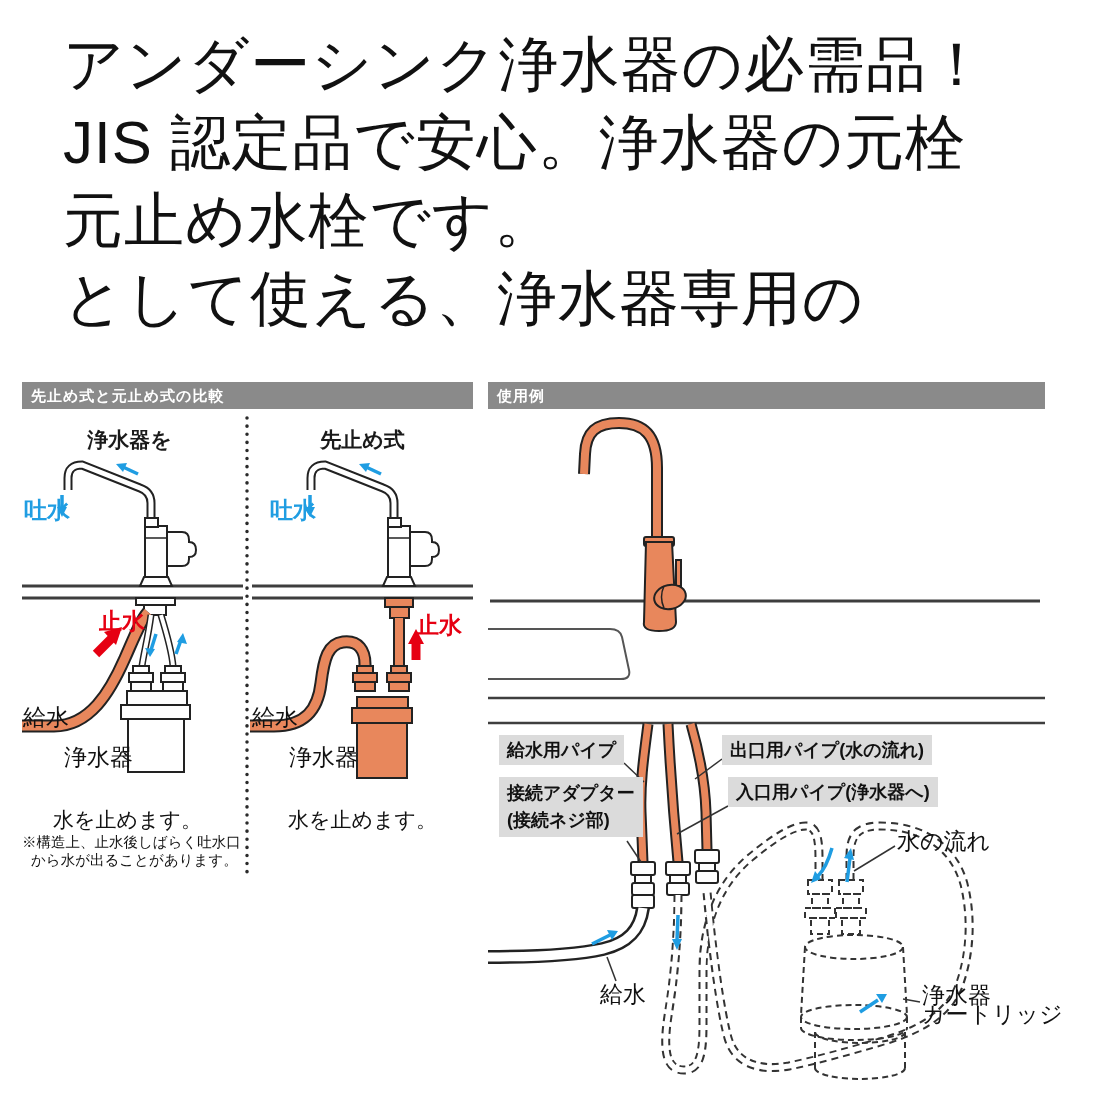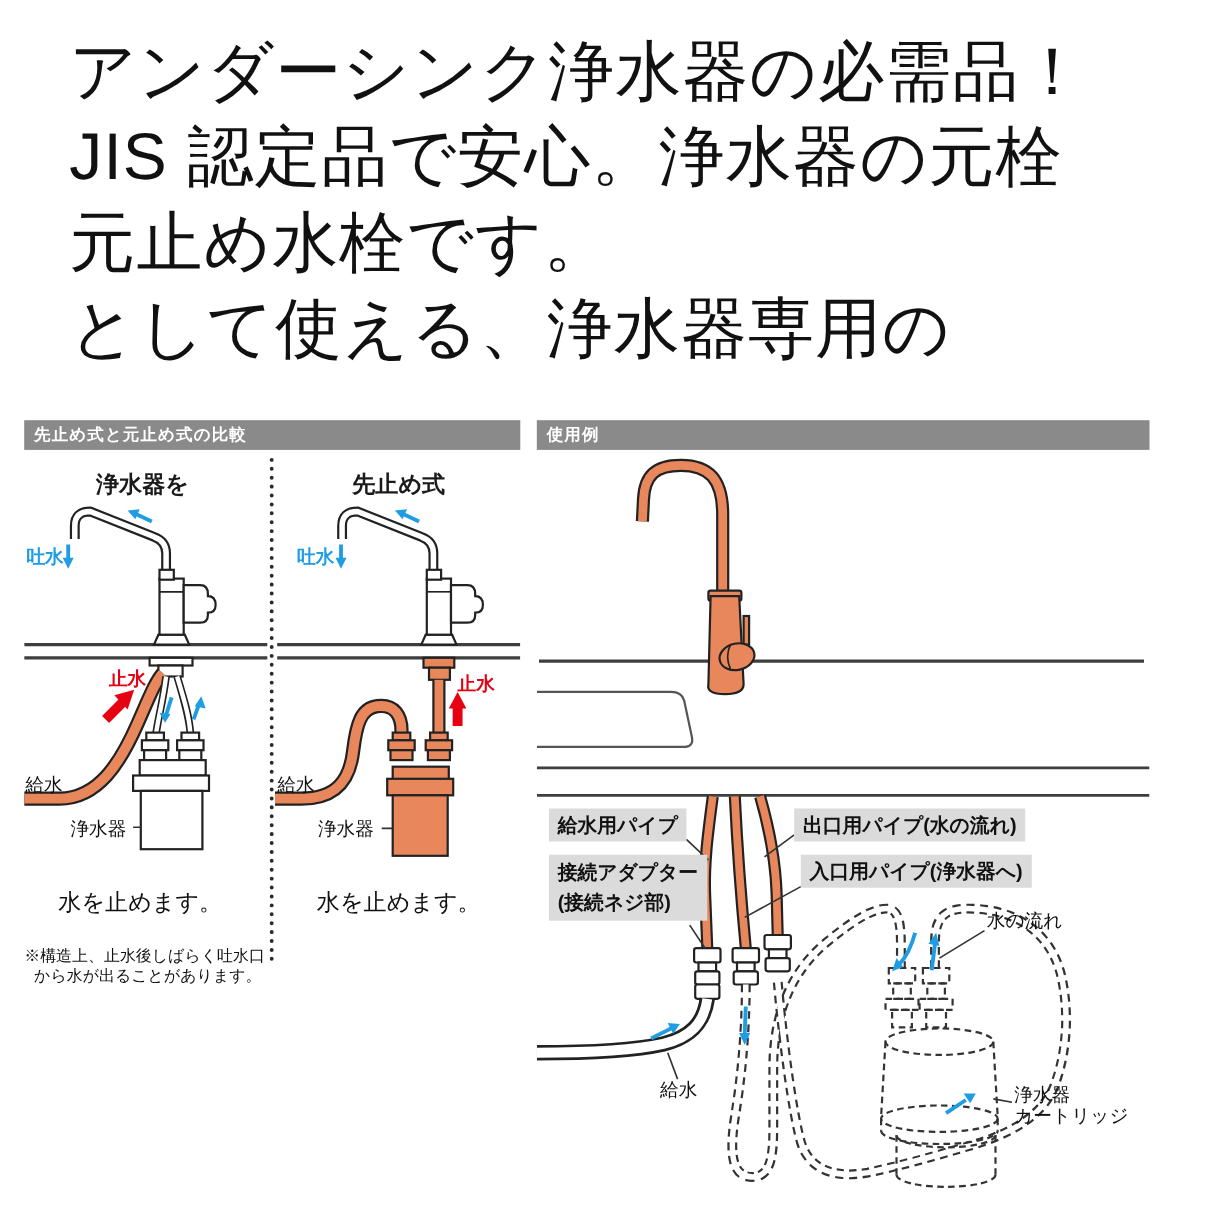--- a/index.html
+++ b/index.html
@@ -15,25 +15,25 @@
     position:relative;width:1100px;height:1082px;background:#fff;overflow:hidden;
     font-family:Liberation Sans, sans-serif;color:var(--c-ink);
   }
   .abs{position:absolute;}
   
   .headline{left:63px;top:26px;font-size:60px;line-height:78px;letter-spacing:1px;color:#111;font-weight:400;white-space:nowrap;}
   
   .panel-bar{height:27px;background:var(--c-graybar);color:#fff;font-size:15px;font-weight:bold;line-height:27px;padding-left:9px;box-sizing:border-box;letter-spacing:1px;}
   
   .col-title{font-size:21px;font-weight:bold;text-align:center;}
-  .lbl{font-size:17px;color:#111;white-space:nowrap;}
+  .lbl{font-size:23px;color:#111;white-space:nowrap;}
   .lbl.blue{color:var(--c-blue);font-weight:bold;}
   .lbl.red{color:var(--c-red);font-weight:bold;}
   .caption{font-size:21px;text-align:center;white-space:nowrap;color:#111;}
-  .note{font-size:14.5px;line-height:18px;color:#111;white-space:nowrap;margin-top:28px;}
+  .note{font-size:14.5px;line-height:18px;color:#111;white-space:nowrap;}
   .boxlbl{background:var(--c-labelbg);font-size:18px;font-weight:bold;padding:3px 8px;color:#111;white-space:nowrap;line-height:24px;}
   
   .cline{stroke:#3E3E3E;stroke-width:3;}
   .cline2{stroke:#3E3E3E;stroke-width:2.5;}
   .dotline{stroke:#2A2A2A;stroke-width:3.5;stroke-dasharray:0.1 8;stroke-linecap:round;}
   .w-fill{fill:#fff;stroke:#222;stroke-width:2;}
   .o-fill{fill:var(--c-orange);stroke:#222;stroke-width:2;}
   .tube-o{fill:none;stroke:#222;}
   .tube-orange{fill:none;stroke:var(--c-orange);}
   .tube-white{fill:none;stroke:#fff;}

